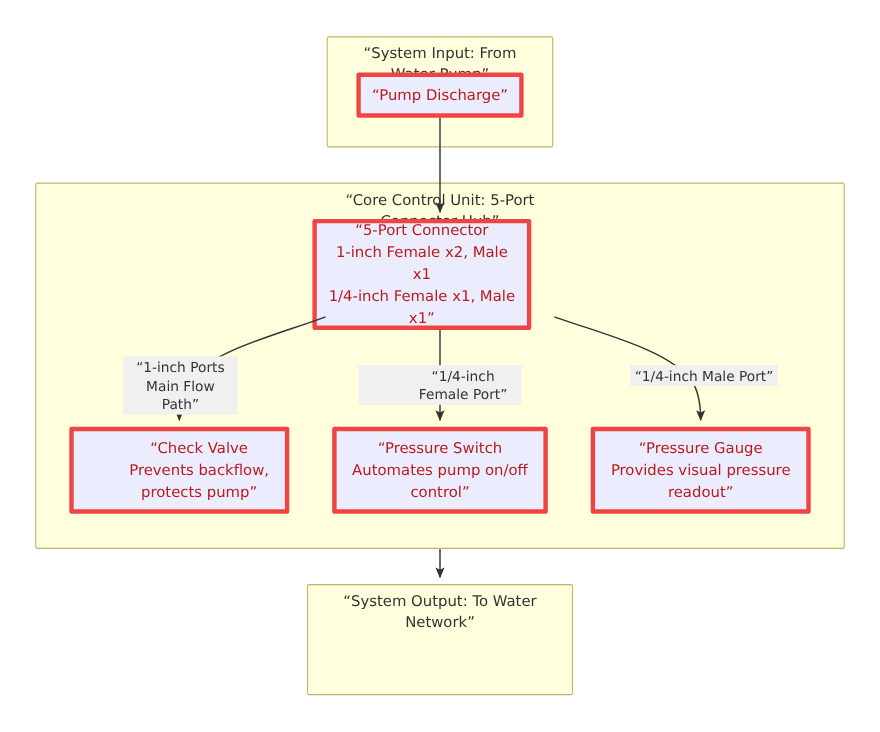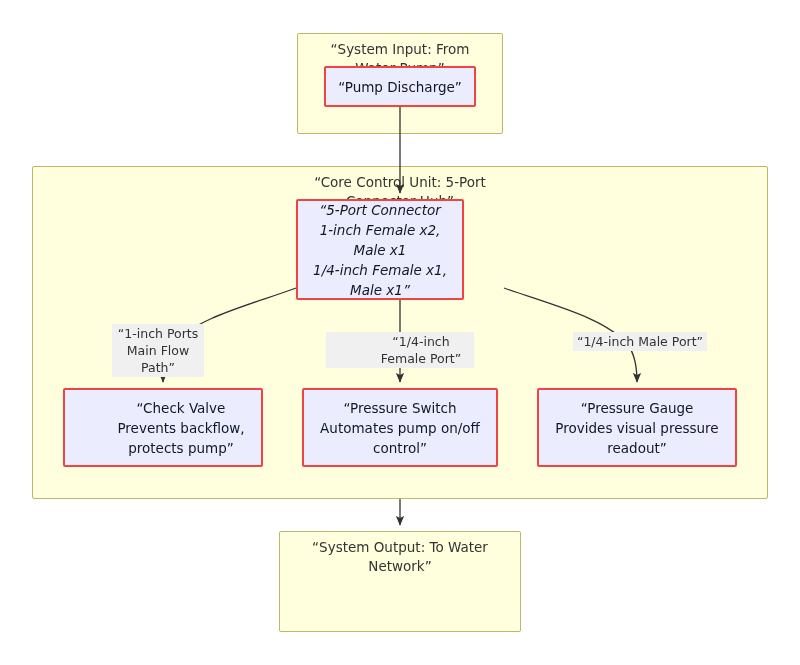--- a/index.html
+++ b/index.html
@@ -30,29 +30,29 @@
     color:#333333;
     line-height:19px;
     padding:0 14px;
     box-sizing:border-box;
     white-space:normal;
   }
 
   .node{
     position:absolute;
     background:#ececff;
-    border:2px solid #ef4444;
+    border:4px solid #ef4444;
     border-radius:2px;
     box-sizing:border-box;
     display:flex;
     align-items:center;
     justify-content:center;
     text-align:center;
     font-size:13.5px;
-    color:#0f172a;
+    color:#b91c1c;
     line-height:20px;
     padding:4px 8px;
   }
   .node span{display:block;white-space:pre-line;}
 
   .edge-label{
     position:absolute;
     background:#f0f0f0;
     color:#333333;
     font-size:12.5px;
@@ -73,21 +73,21 @@
   </div>
 
   <div class="node" style="left:324px;top:66px;width:152px;height:41px;">
     <span>“Pump Discharge”</span>
   </div>
 
   <div class="subgraph" style="left:32px;top:166px;width:736px;height:333px;">
     <div class="subgraph-title" style="padding:0 250px;">“Core Control Unit: 5-Port Connector Hub”</div>
   </div>
 
-  <div class="node" style="left:296px;top:199px;width:168px;height:101px;font-style:italic;">
+  <div class="node" style="left:284px;top:199px;width:199px;height:101px;">
     <span>“5-Port Connector
 1-inch Female x2, Male x1
 1/4-inch Female x1, Male x1”</span>
   </div>
 
   <div class="node" style="left:63px;top:388px;width:200px;height:79px;padding-left:44px;">
     <span>“Check Valve
 Prevents backflow,
 protects pump”</span>
   </div>
@@ -118,20 +118,20 @@
 
     <g stroke="#333333" stroke-width="1.3" fill="none" marker-end="url(#arrow)">
       <path d="M400,107 L400,193"></path>
       <path d="M296,288 C250,305 195,318 172,345 C164,356 163,370 163,382"></path>
       <path d="M400,300 L400,382"></path>
       <path d="M504,288 C552,305 606,318 628,345 C636,356 637,370 637,382"></path>
       <path d="M400,499 L400,525"></path>
     </g>
   </svg>
 
-  <div class="edge-label" style="left:112px;top:324px;width:92px;">“1-inch Ports
+  <div class="edge-label" style="left:112px;top:324px;width:104px;">“1-inch Ports
 Main Flow Path”</div>
 
   <div class="edge-label" style="left:326px;top:332px;width:148px;padding-left:45px;">“1/4-inch Female Port”</div>
 
   <div class="edge-label" style="left:573px;top:332px;width:134px;">“1/4-inch Male Port”</div>
 
 </div>
 
 </body></html>

